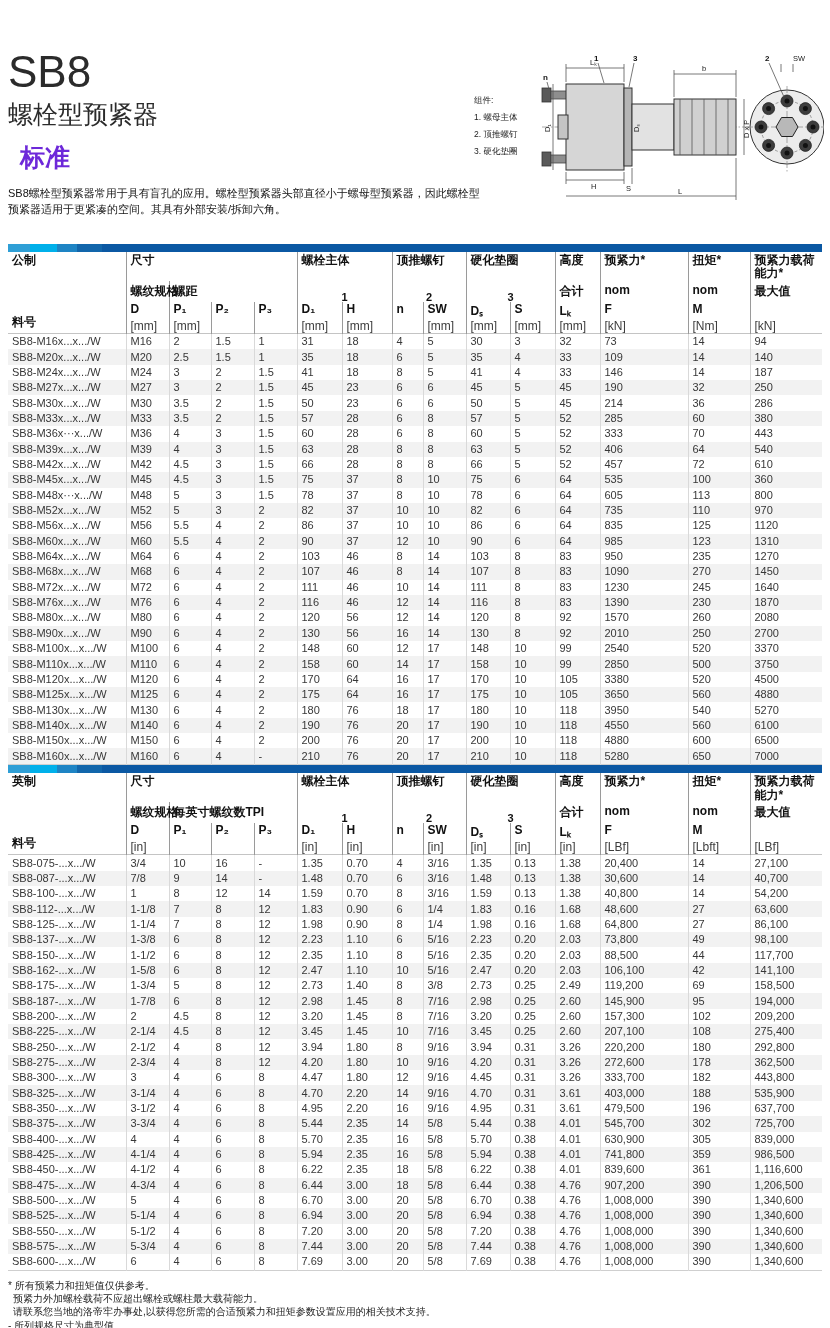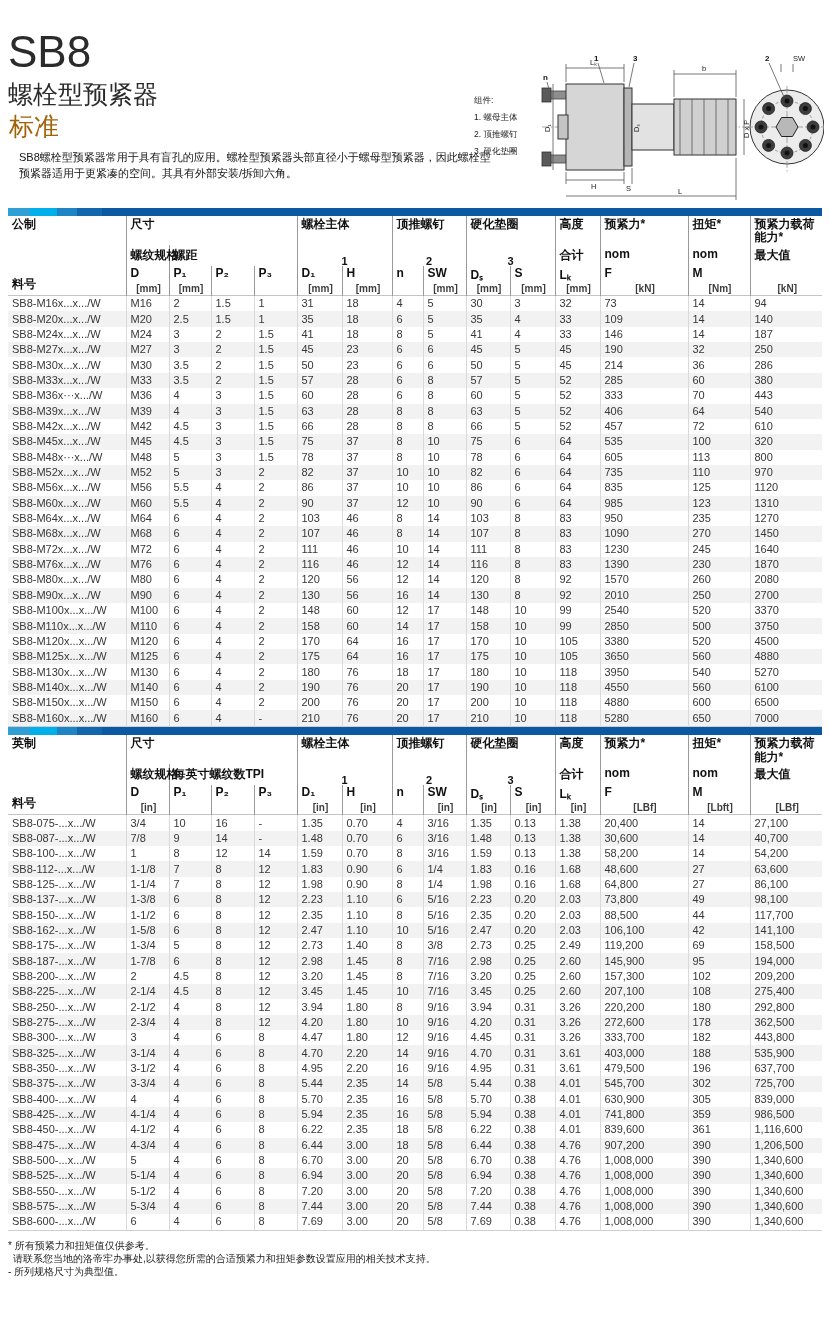--- a/index.html
+++ b/index.html
@@ -1,24 +1,24 @@
 <!DOCTYPE html>
 <html><head>
 <meta charset="utf-8">
 <style>
   html,body{margin:0;padding:0;background:#fff;}
   body{width:830px;font-family:"Liberation Sans",sans-serif;color:#1a1a1a;}
   .page{position:relative;width:830px;height:1328px;background:#ffffff;overflow:hidden;}
 
   
-  .titleblock{padding:28px 0 0 8px;}
+  .titleblock{padding:48px 0 0 8px;}
   h1{margin:0;font-size:44px;line-height:1.08;font-weight:400;color:#2b2b2b;letter-spacing:0;}
   .sub{margin:6px 0 0 0;font-size:25px;line-height:1.18;font-weight:400;color:#2b2b2b;font-family:Liberation Mono, monospace;}
-  .variant{margin:1px;font-size:25px;line-height:1.18;font-weight:400;color:#a16207;}
-  .desc{margin:7px 0 0 11px;width:478px;font-size:11px;line-height:1.5;color:#141414;}
+  .variant{margin:12px;font-size:25px;line-height:1.18;font-weight:700;color:#6d28d9;}
+  .desc{margin:7px 0 0 0;width:478px;font-size:11px;line-height:1.5;color:#141414;}
 
   
   .diagram{position:absolute;top:52px;right:6px;width:350px;height:152px;}
   .components{position:absolute;left:0;top:40px;font-size:8.5px;line-height:2.0;color:#222;white-space:nowrap;}
   .diagram svg{position:absolute;right:0;top:0;}
   .ln{stroke:#555;stroke-width:0.8;fill:none;}
   .outl{stroke:#333;stroke-width:1;}
   .cl{stroke:#888;stroke-width:0.7;stroke-dasharray:7 2 1.5 2;fill:none;}
   .dimt{font-size:7.5px;fill:#222;font-family:"Liberation Sans",sans-serif;}
   .reft{font-size:8px;fill:#111;font-weight:bold;font-family:"Liberation Sans",sans-serif;}
@@ -38,21 +38,21 @@
   col.c5{width:43px;} col.c6{width:45px;} col.c7{width:50px;} col.c8{width:31px;}
   col.c9{width:43px;} col.c10{width:44px;} col.c11{width:45px;} col.c12{width:45px;}
   col.c13{width:88px;} col.c14{width:62px;} col.c15{width:72px;}
   thead th{text-align:left;vertical-align:top;font-weight:bold;font-size:12px;
            padding:2px 2px 0 4px;color:#111;white-space:nowrap;}
   thead{border-bottom:1px solid #c4c4c4;}
   tr.r1 th{height:26px;line-height:1.15;}
   tr.r1 th.cap{white-space:normal;}
   tr.r2 th{height:19px;}
   tr.r3 th{height:13px;padding-top:0;}
-  tr.r4 th{height:12px;padding-top:0;font-weight:bold;font-size:10px;color:#3c3c3c;text-align:center;}
+  tr.r4 th{height:12px;padding-top:0;font-weight:normal;font-size:12px;color:#3c3c3c;}
   th.bl{border-left:1px solid #9a9a9a;}
   th.ref{position:relative;}
   .refnum{position:absolute;bottom:-1px;left:50%;transform:translateX(-50%);
           font-size:11px;font-weight:bold;color:#111;}
   th.pn{vertical-align:bottom;padding-bottom:2px;}
   tbody td{height:15.35px;font-size:11px;color:#373737;padding:0 2px 0 4px;
            border-left:1px solid #d9d9d9;white-space:nowrap;overflow:hidden;line-height:15px;}
   tbody td:first-child{border-left:none;}
   tbody tr:nth-child(even){background:#f2f2f2;}
 
@@ -410,21 +410,21 @@
             <td>1.5</td>
             <td>75</td>
             <td>37</td>
             <td>8</td>
             <td>10</td>
             <td>75</td>
             <td>6</td>
             <td>64</td>
             <td>535</td>
             <td>100</td>
-            <td>320</td>
+            <td>360</td>
           </tr>
           <tr>
             <td>SB8-M48x···x.../W</td>
             <td>M48</td>
             <td>5</td>
             <td>3</td>
             <td>1.5</td>
             <td>78</td>
             <td>37</td>
             <td>8</td>
@@ -854,21 +854,21 @@
             <td>8</td>
             <td>12</td>
             <td>14</td>
             <td>1.59</td>
             <td>0.70</td>
             <td>8</td>
             <td>3/16</td>
             <td>1.59</td>
             <td>0.13</td>
             <td>1.38</td>
-            <td>58,200</td>
+            <td>40,800</td>
             <td>14</td>
             <td>54,200</td>
           </tr>
           <tr>
             <td>SB8-112-...x.../W</td>
             <td>1-1/8</td>
             <td>7</td>
             <td>8</td>
             <td>12</td>
             <td>1.83</td>
@@ -1272,17 +1272,18 @@
             <td>1,008,000</td>
             <td>390</td>
             <td>1,340,600</td>
           </tr>
         </tbody>
     </table>
   </div>
 
   <div class="footnotes">
     <div>* 所有预紧力和扭矩值仅供参考。</div>
+    <div class="indent">预紧力外加螺栓载荷不应超出螺栓或螺柱最大载荷能力。</div>
     <div class="indent">请联系您当地的洛帝牢办事处,以获得您所需的合适预紧力和扭矩参数设置应用的相关技术支持。</div>
     <div>- 所列规格尺寸为典型值。</div>
   </div>
 
 </div>
 
 </body></html>

